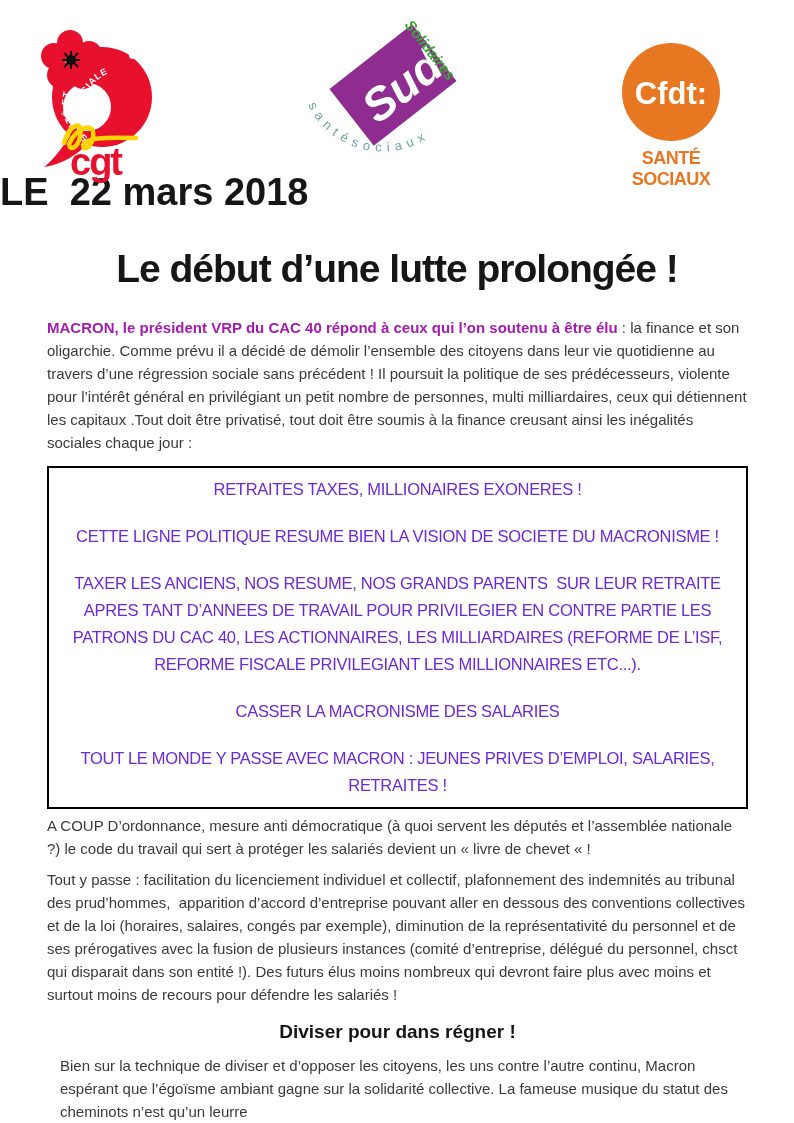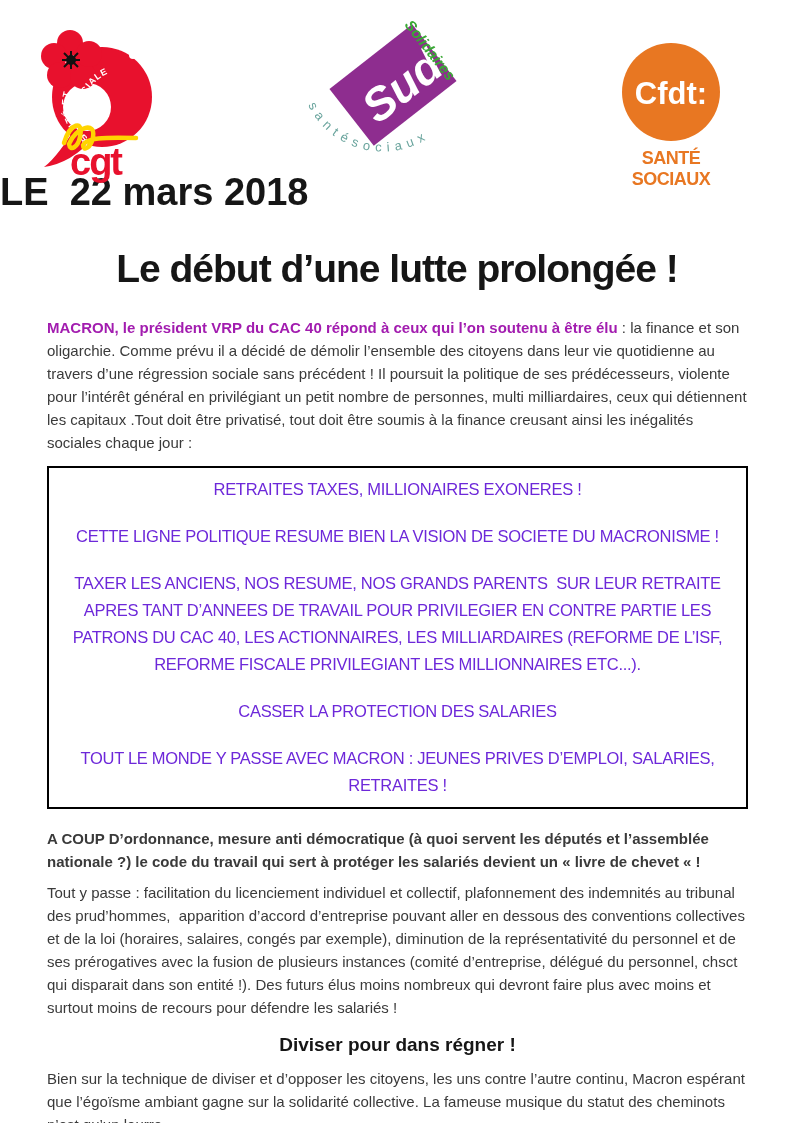--- a/index.html
+++ b/index.html
@@ -42,29 +42,29 @@
     padding:8px 8px;
     text-align:center;
   }
   .big-box p{
     font-size:16.5px;line-height:27px;
     letter-spacing:-0.3px;
     color:#6d28d9;
     white-space:pre-wrap;
   }
   .big-box p + p{margin-top:20px;}
-  p.after-box-1{margin-top:18px;white-space:pre-wrap;font-weight:bold;}
+  p.after-box-1{margin-top:5px;white-space:pre-wrap;}
   p.after-box-2{margin-top:8px;white-space:pre-wrap;}
   .subheading{
     margin-top:13px;
     text-align:center;
     font-size:19px;line-height:26px;
     font-weight:bold;color:#161616;
   }
-  p.closing{margin-top:9px;}
+  p.closing{margin-top:9px;margin-left:13px;}
   svg text{font-family:"Liberation Sans", sans-serif;}
 </style>
 </head>
 <body>
 
 <div class="page">
 
   <div class="logo logo-cgt">
     <svg width="130" height="160" viewBox="0 0 130 160">
       <defs>
@@ -129,21 +129,21 @@
   <div class="main-title">Le début d’une lutte prolongée !</div>
 
   <div class="content">
 
     <p class="intro"><span class="lead">MACRON, le président VRP du CAC 40 répond à ceux qui l’on soutenu à être élu</span><span> : la finance et son oligarchie. Comme prévu il a décidé de démolir l’ensemble des citoyens dans leur vie quotidienne au travers d’une régression sociale sans précédent ! Il poursuit la politique de ses prédécesseurs, violente pour l’intérêt général en privilégiant un petit nombre de personnes, multi milliardaires, ceux qui détiennent les capitaux .Tout doit être privatisé, tout doit être soumis à la finance creusant ainsi les inégalités sociales chaque jour :</span></p>
 
     <div class="big-box">
       <p>RETRAITES TAXES, MILLIONAIRES EXONERES !</p>
       <p>CETTE LIGNE POLITIQUE RESUME BIEN LA VISION DE SOCIETE DU MACRONISME !</p>
       <p>TAXER LES ANCIENS, NOS RESUME, NOS GRANDS PARENTS  SUR LEUR RETRAITE APRES TANT D’ANNEES DE TRAVAIL POUR PRIVILEGIER EN CONTRE PARTIE LES PATRONS DU CAC 40, LES ACTIONNAIRES, LES MILLIARDAIRES (REFORME DE L’ISF, REFORME FISCALE PRIVILEGIANT LES MILLIONNAIRES ETC...).</p>
-      <p>CASSER LA PROTECTION DES SALARIES</p>
+      <p>CASSER LA MACRONISME DES SALARIES</p>
       <p>TOUT LE MONDE Y PASSE AVEC MACRON : JEUNES PRIVES D’EMPLOI, SALARIES, RETRAITES !</p>
     </div>
 
     <p class="after-box-1">A COUP D’ordonnance, mesure anti démocratique (à quoi servent les députés et l’assemblée nationale ?) le code du travail qui sert à protéger les salariés devient un « livre de chevet « !</p>
     <p class="after-box-2">Tout y passe : facilitation du licenciement individuel et collectif, plafonnement des indemnités au tribunal des prud’hommes,  apparition d’accord d’entreprise pouvant aller en dessous des conventions collectives et de la loi (horaires, salaires, congés par exemple), diminution de la représentativité du personnel et de ses prérogatives avec la fusion de plusieurs instances (comité d’entreprise, délégué du personnel, chsct qui disparait dans son entité !). Des futurs élus moins nombreux qui devront faire plus avec moins et surtout moins de recours pour défendre les salariés !</p>
 
     <div class="subheading">Diviser pour dans régner !</div>
 
     <p class="closing">Bien sur la technique de diviser et d’opposer les citoyens, les uns contre l’autre continu, Macron espérant que l’égoïsme ambiant gagne sur la solidarité collective. La fameuse musique du statut des cheminots n’est qu’un leurre</p>
 

